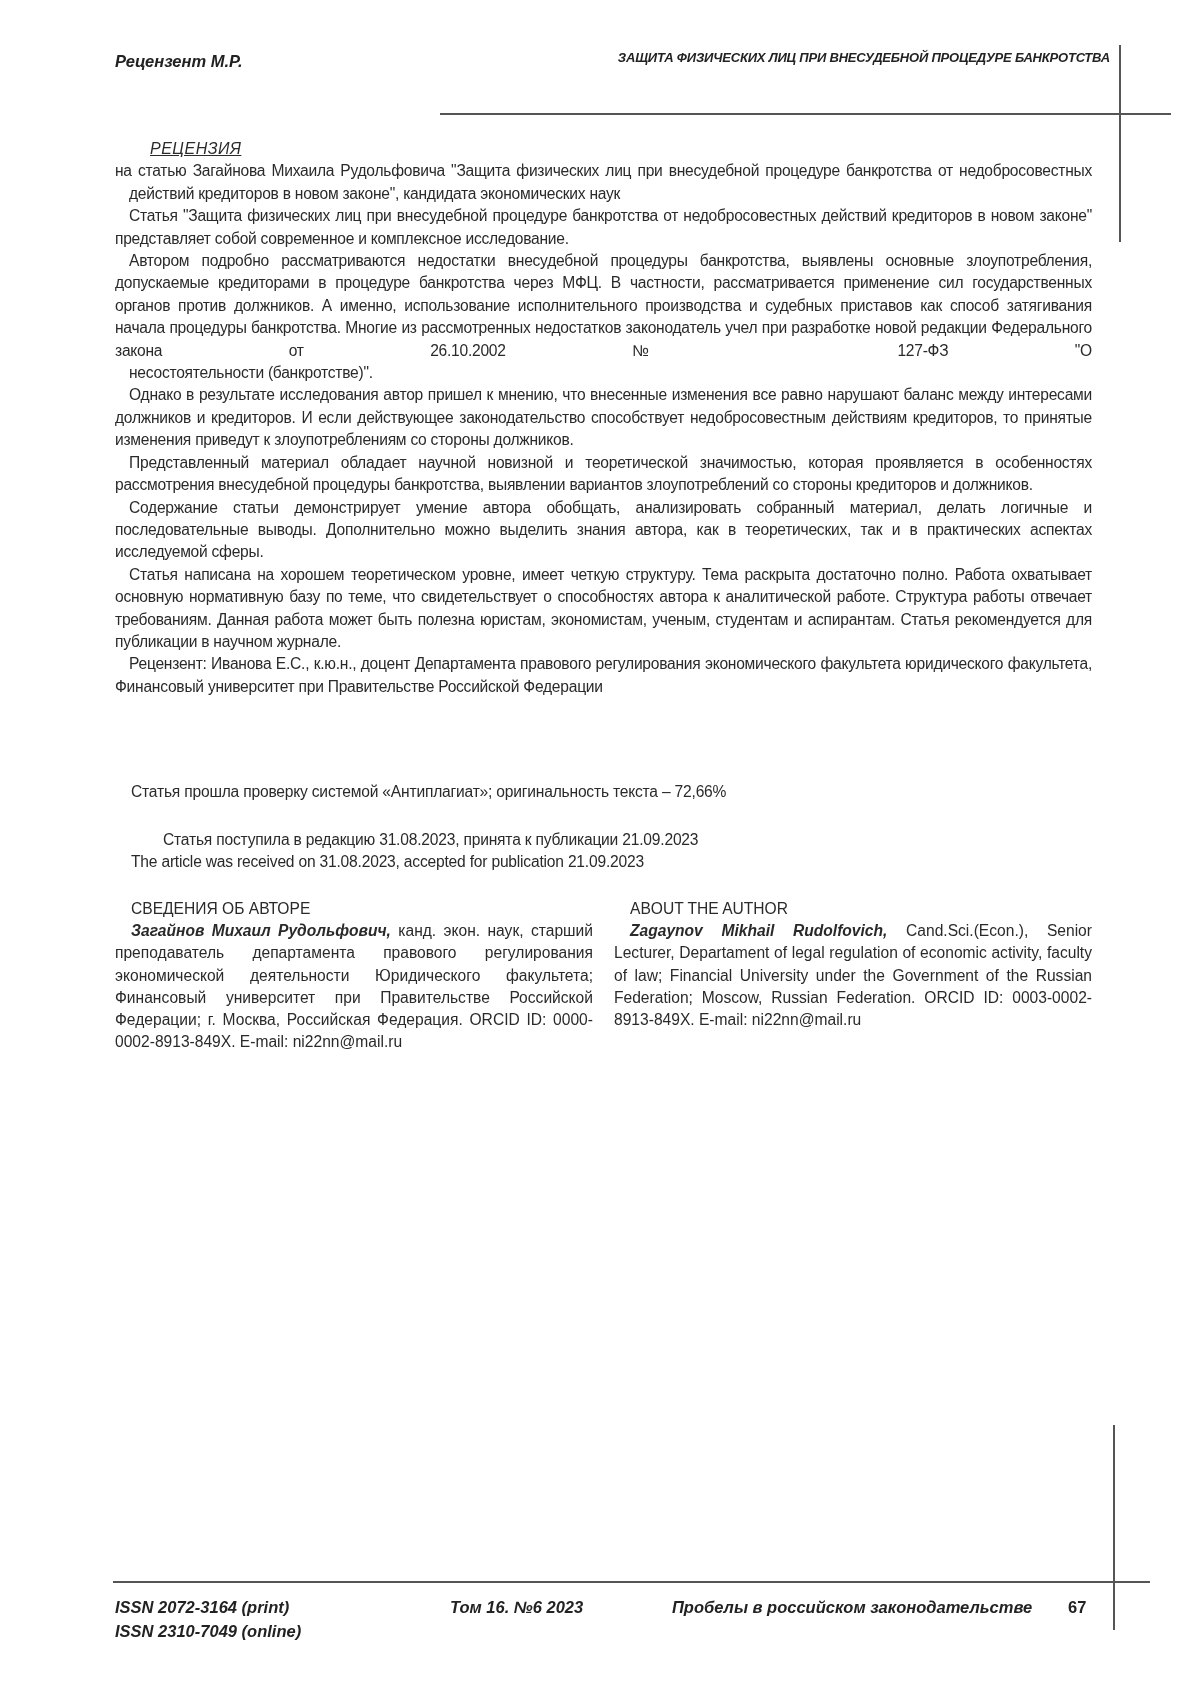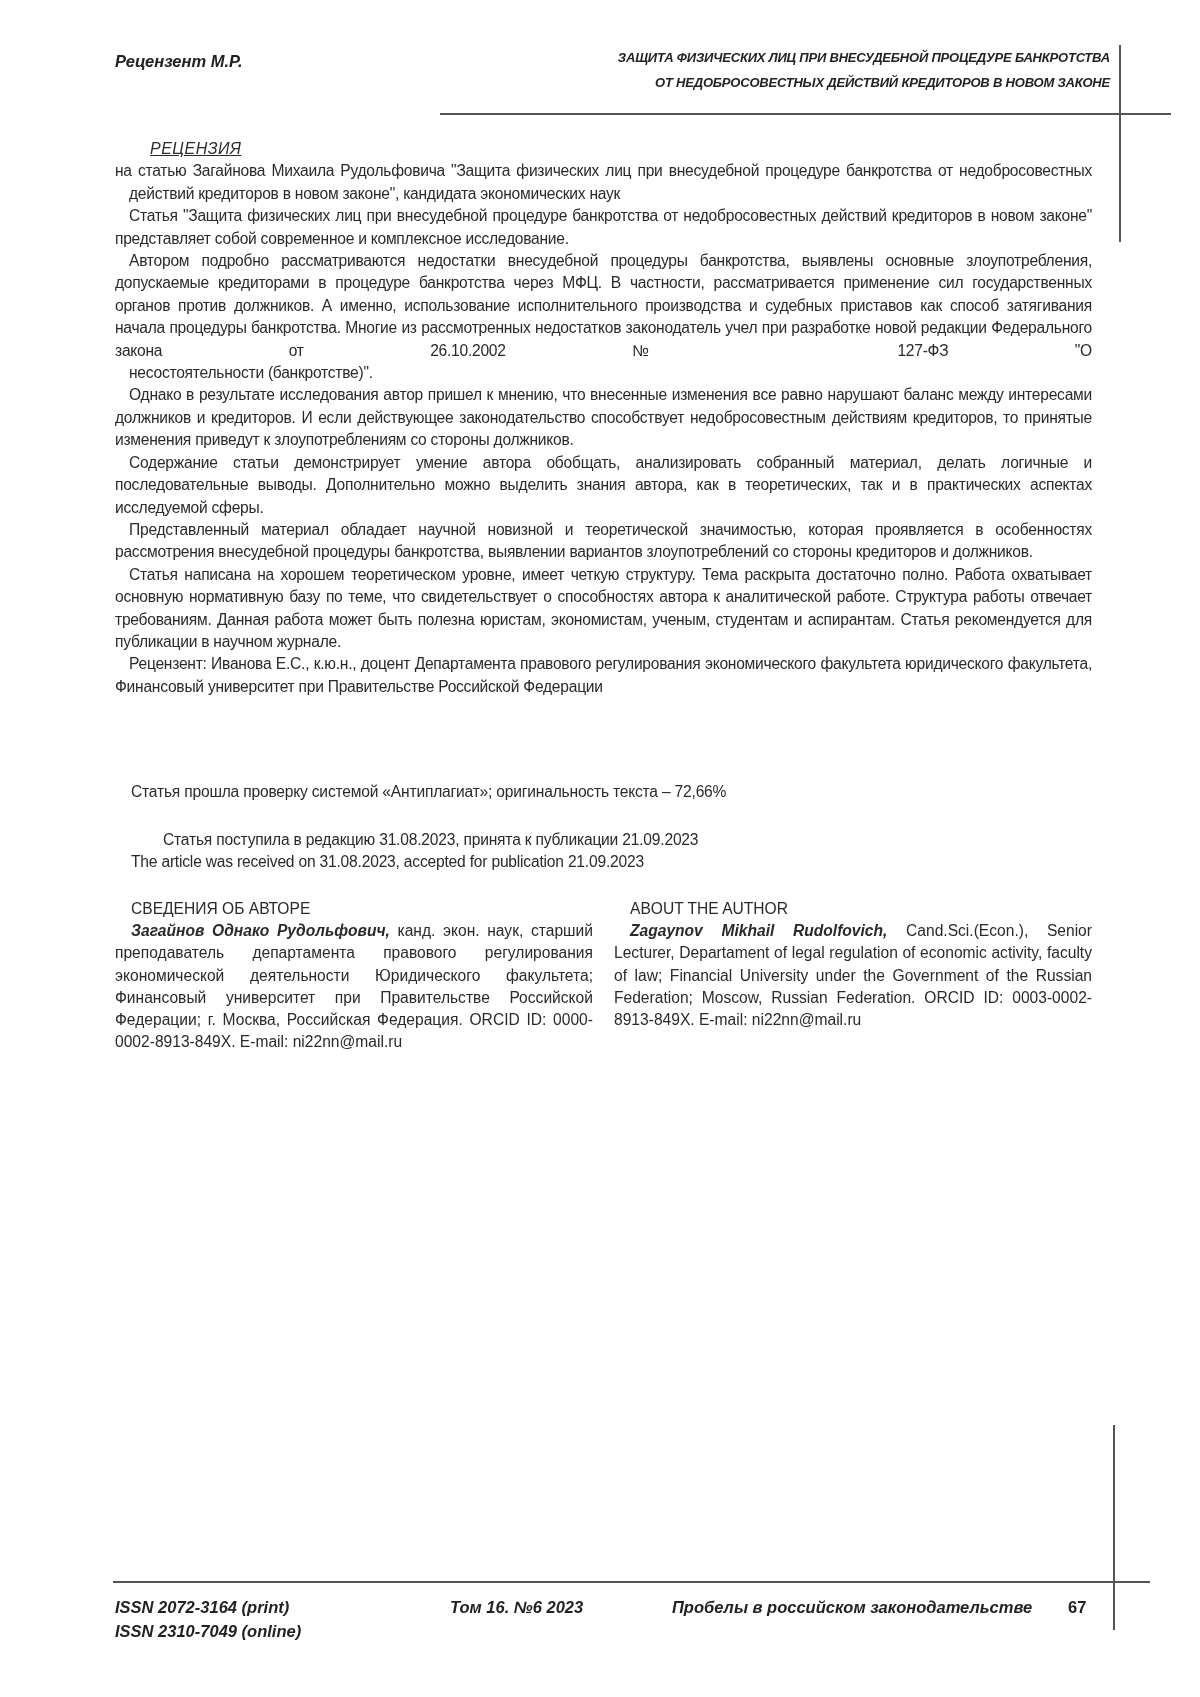--- a/index.html
+++ b/index.html
@@ -47,43 +47,42 @@
 <body>
 
 <div class="rule" style="left:1119px; top:45px; width:1.5px; height:197px;"></div>
 <div class="rule" style="left:440px; top:113px; width:731px; height:1.5px;"></div>
 <div class="rule" style="left:1113px; top:1425px; width:1.5px; height:205px;"></div>
 <div class="rule" style="left:113px; top:1581px; width:1037px; height:1.5px;"></div>
 
 <div class="abs hdr-author">Рецензент М.Р.</div>
 <div class="abs hdr-title">
   <div>ЗАЩИТА ФИЗИЧЕСКИХ ЛИЦ ПРИ ВНЕСУДЕБНОЙ ПРОЦЕДУРЕ БАНКРОТСТВА</div>
-  <div>ОТ НЕДОБРОСОВЕСТНЫХ ДЕЙСТВИЙ КРЕДИТОРОВ В НОВОМ ЗАКОНЕ</div>
 </div>
 
 <div class="abs review">
   <div class="title">РЕЦЕНЗИЯ</div>
   <p class="hang" style="text-indent:-14px; padding-left:14px;">на статью Загайнова Михаила Рудольфовича "Защита физических лиц при внесудебной процедуре банкротства от недобросовестных действий кредиторов в новом законе", кандидата экономических наук</p>
   <p>Статья "Защита физических лиц при внесудебной процедуре банкротства от недобросовестных действий кредиторов в новом законе" представляет собой современное и комплексное исследование.</p>
   <p style="text-align-last: justify;">Автором подробно рассматриваются недостатки внесудебной процедуры банкротства, выявлены основные злоупотребления, допускаемые кредиторами в процедуре банкротства через МФЦ. В частности, рассматривается применение сил государственных органов против должников. А именно, использование исполнительного производства и судебных приставов как способ затягивания начала процедуры банкротства. Многие из рассмотренных недостатков законодатель учел при разработке новой редакции Федерального закона от 26.10.2002 № 127-ФЗ "О</p>
   <p class="hang">несостоятельности (банкротстве)".</p>
   <p>Однако в результате исследования автор пришел к мнению, что внесенные изменения все равно нарушают баланс между интересами должников и кредиторов. И если действующее законодательство способствует недобросовестным действиям кредиторов, то принятые изменения приведут к злоупотреблениям со стороны должников.</p>
+  <p>Представленный материал обладает научной новизной и теоретической значимостью, которая проявляется в особенностях рассмотрения внесудебной процедуры банкротства, выявлении вариантов злоупотреблений со стороны кредиторов и должников.</p>
   <p>Содержание статьи демонстрирует умение автора обобщать, анализировать собранный материал, делать логичные и последовательные выводы. Дополнительно можно выделить знания автора, как в теоретических, так и в практических аспектах исследуемой сферы.</p>
-  <p>Представленный материал обладает научной новизной и теоретической значимостью, которая проявляется в особенностях рассмотрения внесудебной процедуры банкротства, выявлении вариантов злоупотреблений со стороны кредиторов и должников.</p>
   <p>Статья написана на хорошем теоретическом уровне, имеет четкую структуру. Тема раскрыта достаточно полно. Работа охватывает основную нормативную базу по теме, что свидетельствует о способностях автора к аналитической работе. Структура работы отвечает требованиям. Данная работа может быть полезна юристам, экономистам, ученым, студентам и аспирантам. Статья рекомендуется для публикации в научном  журнале.</p>
   <p>Рецензент: Иванова Е.С., к.ю.н., доцент Департамента правового регулирования экономического факультета юридического факультета, Финансовый университет при Правительстве Российской Федерации</p>
 </div>
 
 <div class="abs meta" style="top:781px;">Статья прошла проверку системой «Антиплагиат»; оригинальность текста – 72,66%</div>
 <div class="abs meta" style="top:829px;margin-left:32px;">Статья поступила в редакцию 31.08.2023, принята к публикации 21.09.2023</div>
 <div class="abs meta" style="top:851px;">The article was received on 31.08.2023, accepted for publication 21.09.2023</div>
 
 <div class="abs col" style="left:115px;">
   <div class="head">СВЕДЕНИЯ ОБ АВТОРЕ</div>
-  <p><span class="name">Загайнов Однако Рудольфович,</span><span> канд. экон. наук, старший преподаватель департамента правового регулирования экономической деятельности Юридического факультета; Финансовый университет при Правительстве Российской Федерации; г. Москва, Российская Федерация. ORCID ID: 0000-0002-8913-849X. E-mail: ni22nn@mail.ru</span></p>
+  <p><span class="name">Загайнов Михаил Рудольфович,</span><span> канд. экон. наук, старший преподаватель департамента правового регулирования экономической деятельности Юридического факультета; Финансовый университет при Правительстве Российской Федерации; г. Москва, Российская Федерация. ORCID ID: 0000-0002-8913-849X. E-mail: ni22nn@mail.ru</span></p>
 </div>
 
 <div class="abs col" style="left:614px;">
   <div class="head">ABOUT THE AUTHOR</div>
   <p><span class="name">Zagaynov Mikhail Rudolfovich,</span><span> Cand.Sci.(Econ.), Senior Lecturer, Departament of legal regulation of economic activity,  faculty of law;  Financial University under the Government of the Russian Federation; Moscow, Russian Federation. ORCID ID: 0003-0002-8913-849X. E-mail: ni22nn@mail.ru</span></p>
 </div>
 
 <div class="abs ftr" style="left:115px; top:1595px;">
   <div>ISSN 2072-3164 (print)</div>
   <div>ISSN 2310-7049 (online)</div>

